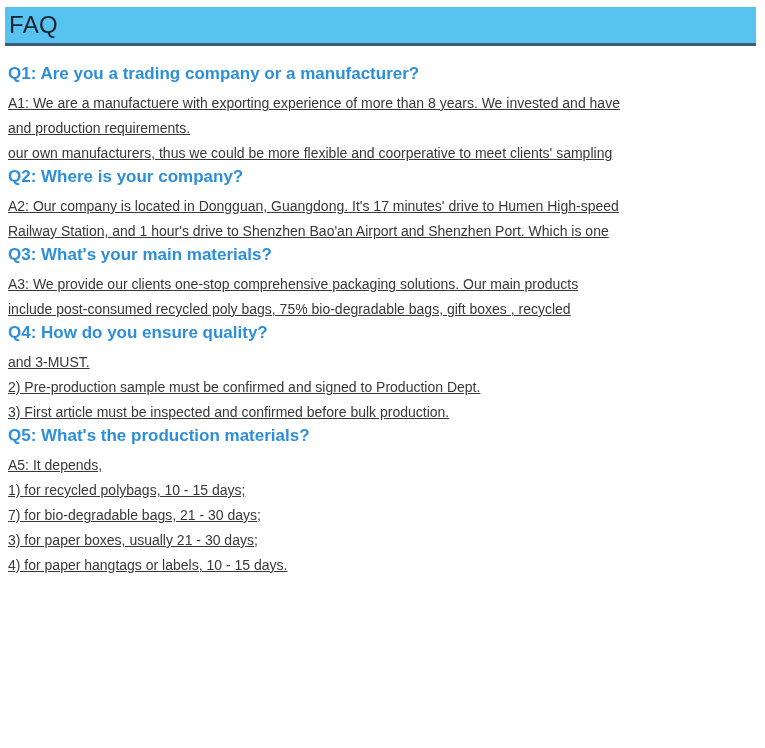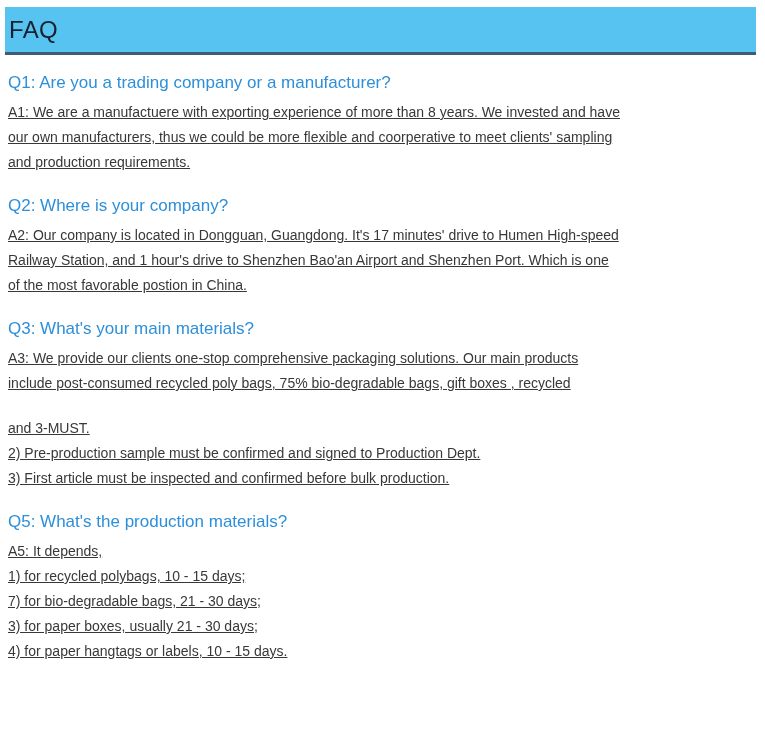--- a/index.html
+++ b/index.html
@@ -16,47 +16,46 @@
     background: #ffffff;
   }
   body {
     width: 765px;
     height: 748px;
     overflow: hidden;
     font-family: "Liberation Sans", sans-serif;
   }
   .header-bar {
     margin: 7px 9px 0 5px;
-    height: 48px;
+    height: 39px;
     background: var(--header-bg);
     border-bottom: 3px solid var(--header-border);
     display: flex;
     align-items: center;
   }
   .header-title {
     font-size: 24px;
     font-weight: 400;
     color: var(--title-color);
     padding-left: 4px;
     letter-spacing: 0.3px;
   }
   .faq-content {
     padding: 0 8px;
   }
   .faq-section {
-    margin-top: 20px;
   }
   .faq-section:first-child {
     margin-top: 17px;
   }
   .faq-question {
     margin: 0 0 6px 0;
     font-size: 17px;
     line-height: 22px;
-    font-weight: 400;
+    font-weight: 700;
     color: var(--question-color);
     white-space: nowrap;
   }
   .faq-answer {
     font-size: 14px;
     line-height: 25px;
     color: var(--answer-color);
     text-decoration: underline;
   }
   .answer-line {
@@ -68,40 +67,40 @@
 
 <header class="header-bar">
   <div class="header-title">FAQ</div>
 </header>
 
 <main class="faq-content">
     <section class="faq-section">
       <h2 class="faq-question">Q1: Are you a trading company or a manufacturer?</h2>
       <div class="faq-answer">
         <div class="answer-line">A1: We are a manufactuere with exporting experience of more than 8 years. We invested and have</div>
+        <div class="answer-line">and production requirements.</div>
         <div class="answer-line">our own manufacturers, thus we could be more flexible and coorperative to meet clients' sampling</div>
-        <div class="answer-line">and production requirements.</div>
       </div>
     </section>
     <section class="faq-section">
       <h2 class="faq-question">Q2: Where is your company?</h2>
       <div class="faq-answer">
         <div class="answer-line">A2: Our company is located in Dongguan, Guangdong. It's 17 minutes' drive to Humen High-speed</div>
         <div class="answer-line">Railway Station, and 1 hour's drive to Shenzhen Bao'an Airport and Shenzhen Port. Which is one</div>
-        <div class="answer-line">of the most favorable postion in China.</div>
       </div>
     </section>
     <section class="faq-section">
       <h2 class="faq-question">Q3: What's your main materials?</h2>
       <div class="faq-answer">
         <div class="answer-line">A3: We provide our clients one-stop comprehensive packaging solutions. Our main products</div>
         <div class="answer-line">include post-consumed recycled poly bags, 75% bio-degradable bags, gift boxes , recycled</div>
       </div>
     </section>
     <section class="faq-section">
+      <h2 class="faq-question">Q4: How do you ensure quality?</h2>
       <div class="faq-answer">
         <div class="answer-line">and 3-MUST.</div>
         <div class="answer-line">2) Pre-production sample must be confirmed and signed to Production Dept.</div>
         <div class="answer-line">3) First article must be inspected and confirmed before bulk production.</div>
       </div>
     </section>
     <section class="faq-section">
       <h2 class="faq-question">Q5: What's the production materials?</h2>
       <div class="faq-answer">
         <div class="answer-line">A5: It depends,</div>

